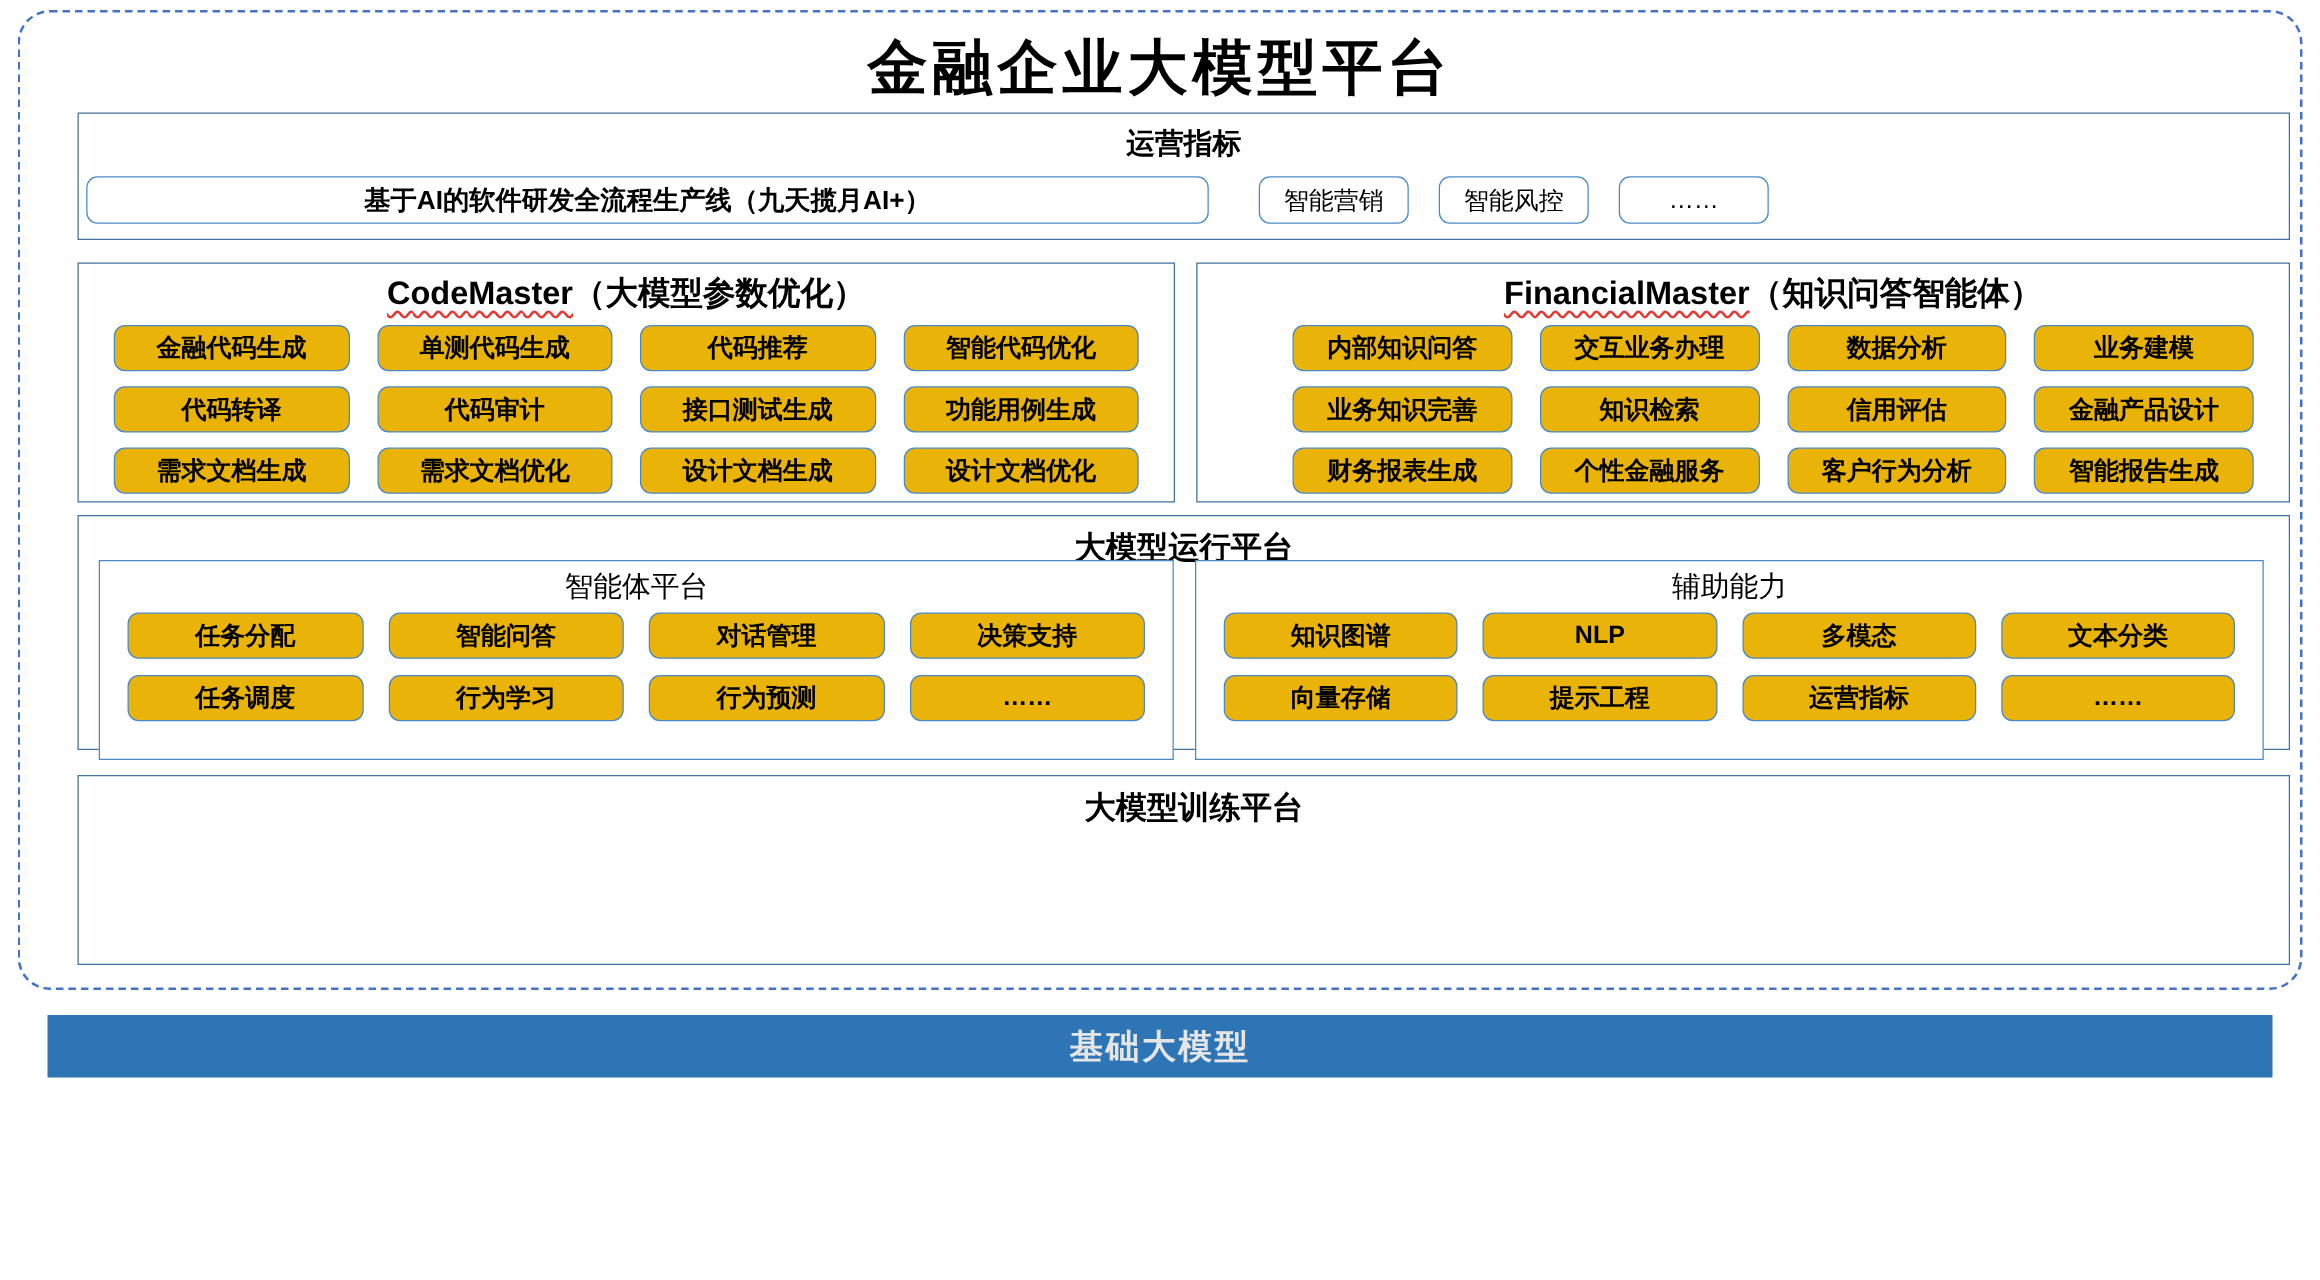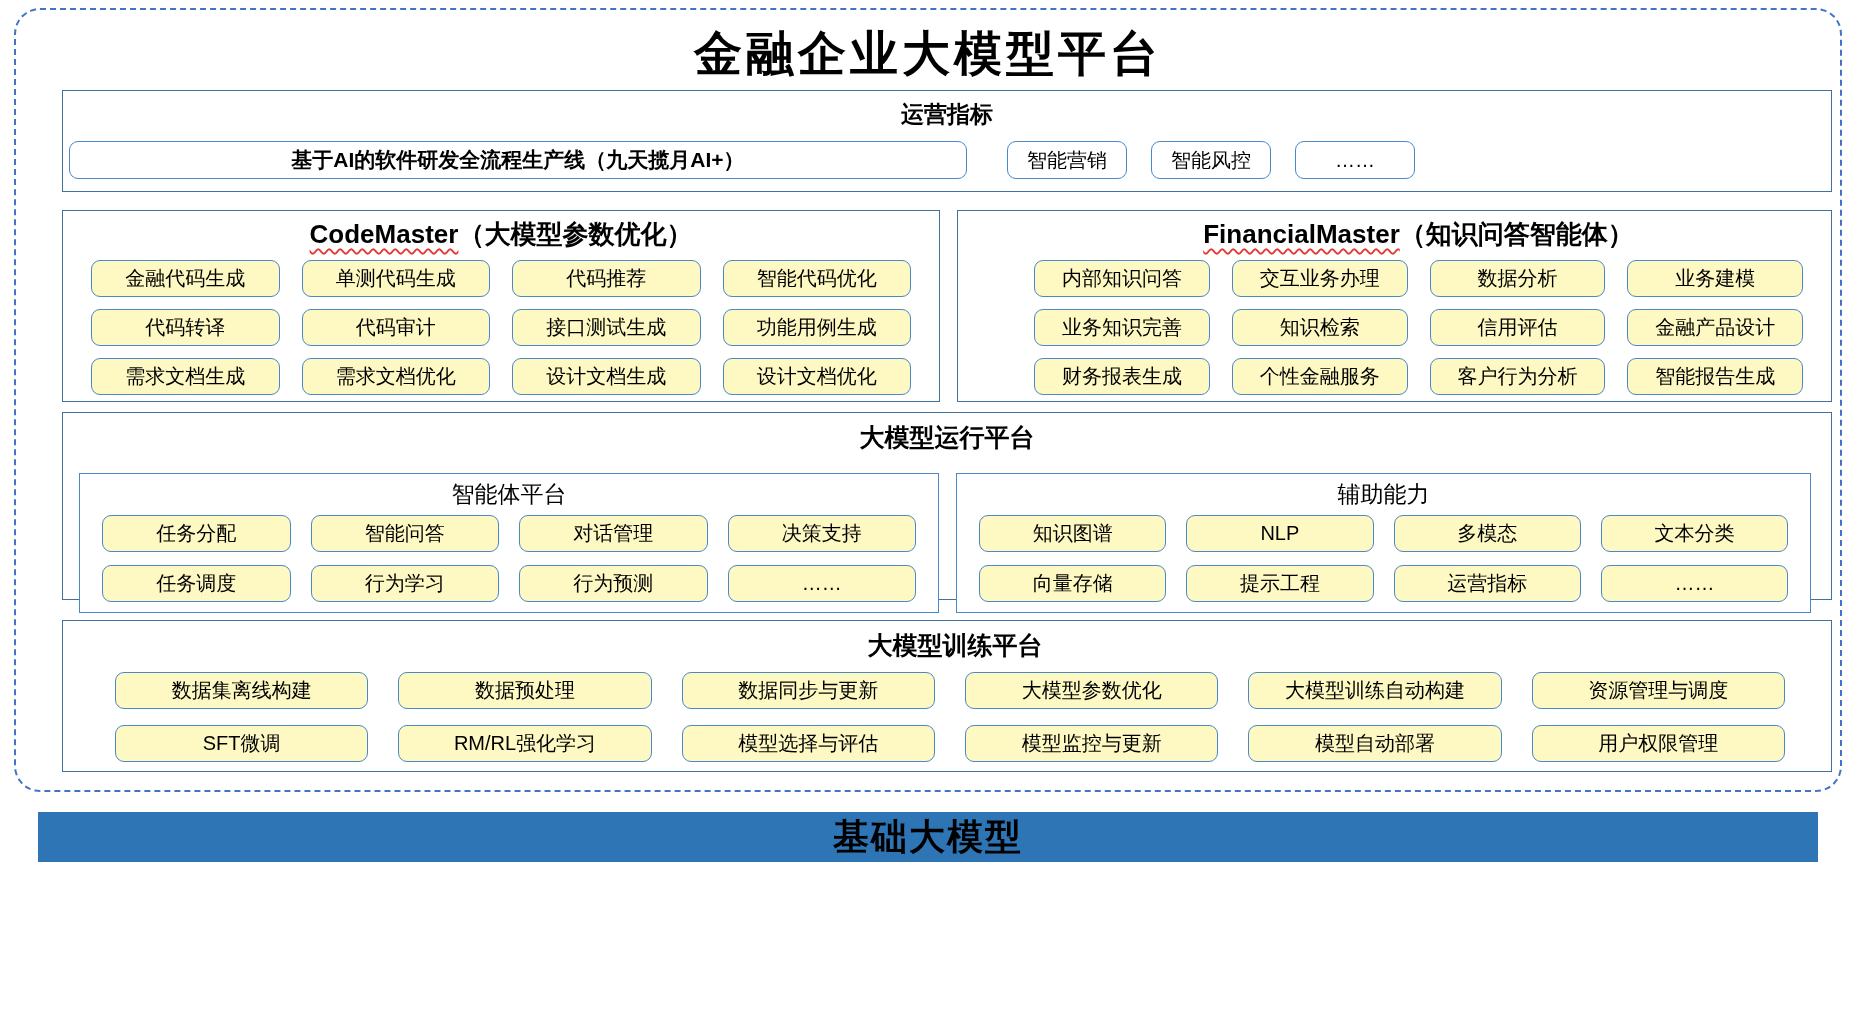--- a/index.html
+++ b/index.html
@@ -34,40 +34,40 @@
   .app-small.first{margin-left:40px;}
 
   
   #sec-codemaster{left:62px;top:210px;width:878px;height:192px;}
   #sec-finmaster{left:957px;top:210px;width:875px;height:192px;padding-left:48px;}
   .agent-header{width:100%;text-align:center;font-weight:bold;font-size:26px;padding-top:6px;}
   .squiggle{text-decoration:underline wavy var(--squiggle) 2px;
             text-decoration-skip-ink:none;text-underline-offset:5px;}
   .grid4{display:grid;grid-template-columns:repeat(4,1fr);column-gap:22px;row-gap:12px;
          margin:8px 28px 0 28px;}
-  .item{height:37px;border:1.5px solid var(--item-border);border-radius:9px;background:#fef9c3;
-        display:flex;align-items:center;justify-content:center;font-size:20px;white-space:nowrap;}
+  .item{height:37px;border:1.5px solid var(--item-border);border-radius:9px;background:#eab308;
+        display:flex;align-items:center;justify-content:center;font-size:20px;white-space:nowrap;font-weight:bold;}
 
   
   #sec-runtime{left:62px;top:412px;width:1770px;height:188px;}
-  .subbox{position:absolute;top:60px;height:140px;border:1.5px solid var(--item-border);background:#fff;}
+  .subbox{position:absolute;top:35px;height:160px;border:1.5px solid var(--item-border);background:#fff;}
   #sub-agent{left:16px;width:860px;}
   #sub-aux{left:893px;width:855px;}
   .sub-title{width:100%;text-align:center;font-size:23px;padding-top:5px;font-weight:normal;}
   .subbox .grid4{margin:5px 22px 0 22px;column-gap:20px;row-gap:13px;}
 
   
   #sec-training{left:62px;top:620px;width:1770px;height:152px;padding-left:16px;}
   .grid6{display:grid;grid-template-columns:repeat(6,1fr);column-gap:30px;row-gap:16px;
          margin:10px 46px 0 36px;}
 
   
   #base-bar{position:absolute;left:38px;top:812px;width:1780px;height:50px;background:var(--bar-bg);
             display:flex;align-items:center;justify-content:center;}
-  #base-bar span{color:#000000;font-size:36px;font-weight:bold;letter-spacing:2px;}
+  #base-bar span{color:#e5e5e5;font-size:27px;font-weight:bold;letter-spacing:2px;}
 </style>
 </head>
 <body>
 
 <div class="frame"></div>
 
 <div class="page-title">金融企业大模型平台</div>
 
 <div class="section" id="sec-app">
   <div class="sec-title">运营指标</div>
@@ -146,31 +146,17 @@
       <div class="item">向量存储</div>
       <div class="item">提示工程</div>
       <div class="item">运营指标</div>
       <div class="item">……</div>
     </div>
   </div>
 </div>
 
 <div class="section" id="sec-training">
   <div class="sec-title big">大模型训练平台</div>
-  <div class="grid6">
-    <div class="item">数据集离线构建</div>
-    <div class="item">数据预处理</div>
-    <div class="item">数据同步与更新</div>
-    <div class="item">大模型参数优化</div>
-    <div class="item">大模型训练自动构建</div>
-    <div class="item">资源管理与调度</div>
-    <div class="item">SFT微调</div>
-    <div class="item">RM/RL强化学习</div>
-    <div class="item">模型选择与评估</div>
-    <div class="item">模型监控与更新</div>
-    <div class="item">模型自动部署</div>
-    <div class="item">用户权限管理</div>
-  </div>
 </div>
 
 <div id="base-bar">
   <span>基础大模型</span>
 </div>
 
 </body></html>

